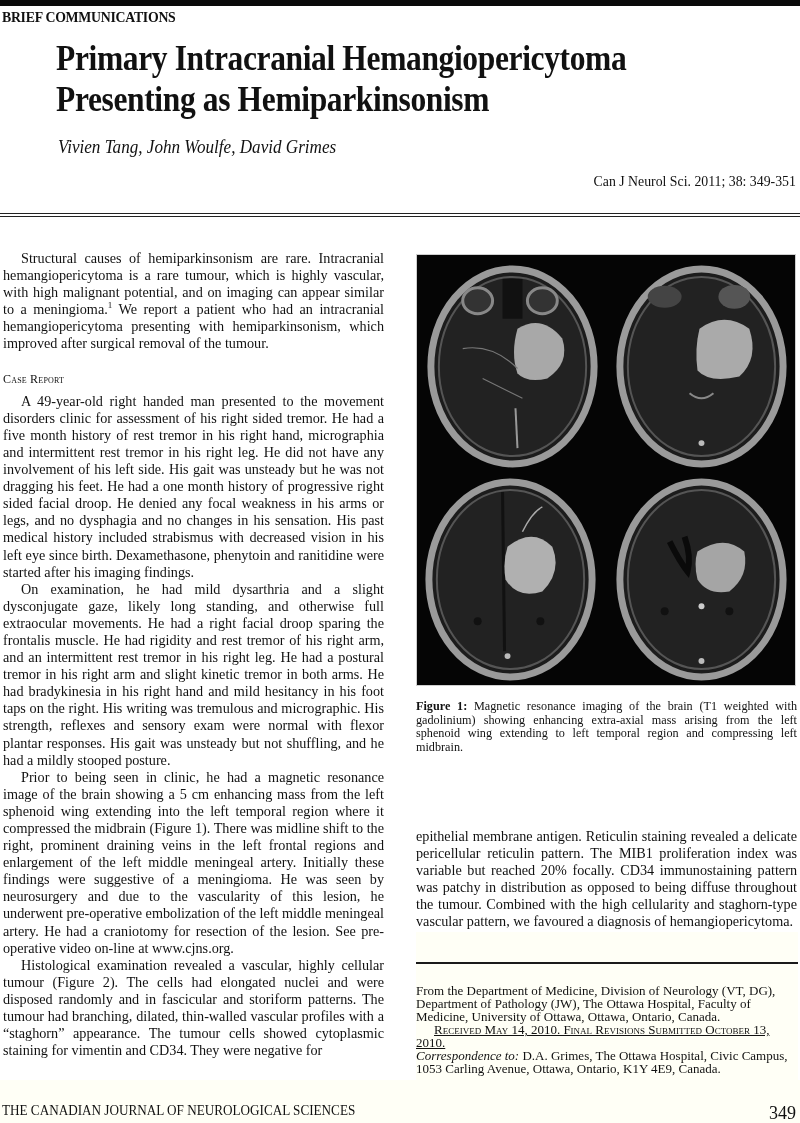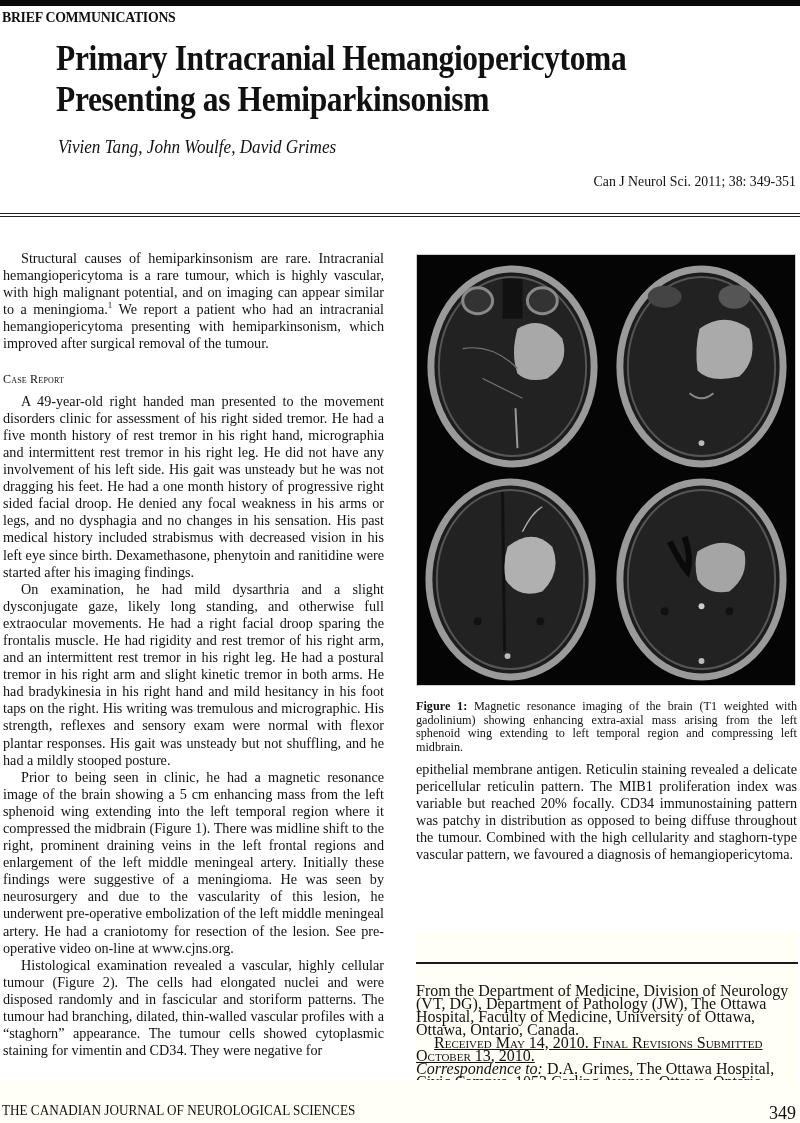--- a/index.html
+++ b/index.html
@@ -50,32 +50,32 @@
     gap: 4px; padding: 4px; box-sizing: border-box;
   }
   .mri { position: relative; overflow: hidden; }
   .mri svg { width: 100%; height: 100%; display: block; }
   .caption {
     position: absolute; left: 416px; top: 700px; width: 381px;
     font-size: 12.2px; line-height: 13.6px; text-align: justify;
   }
   .caption b { font-weight: bold; }
   .col-right {
-    position: absolute; left: 416px; top: 761px; width: 381px;
+    position: absolute; left: 416px; top: 828px; width: 381px;
     font-size: 14.2px; line-height: 17.1px; text-align: justify;
   }
   .col-right p { margin: 0; }
   .note-box {
     position: absolute; left: 416px; top: 932px; width: 382px; height: 170px;
     background: #fffff6;
   }
   .note-rule { position: absolute; left: 416px; top: 962px; width: 382px; height: 2px; background: #1a1a1a; }
   .affil {
     position: absolute; left: 416px; top: 984px; width: 384px;
-    font-size: 16px; line-height: 13px;
+    font-size: 13px; line-height: 13px;
   }
   .affil p { margin: 0; }
   .affil .received { text-indent: 18px; font-variant: small-caps; text-decoration: underline; }
   .affil .corr-label { font-style: italic; }
   .footer-box { position: absolute; left: 0; top: 1080px; width: 800px; height: 43px; background: #fffff6; }
   .footer-journal {
     position: absolute; left: 2px; top: 1103px; font-size: 14px;
     transform: scaleX(0.94); transform-origin: left;
   }
   .footer-page { position: absolute; right: 4px; top: 1103px; font-size: 18px; }

